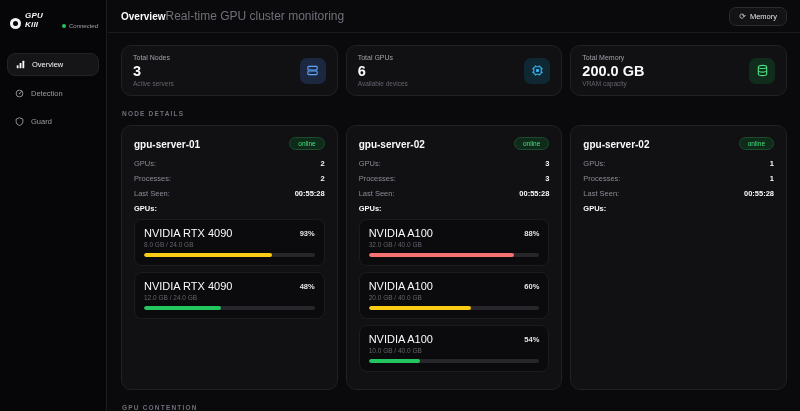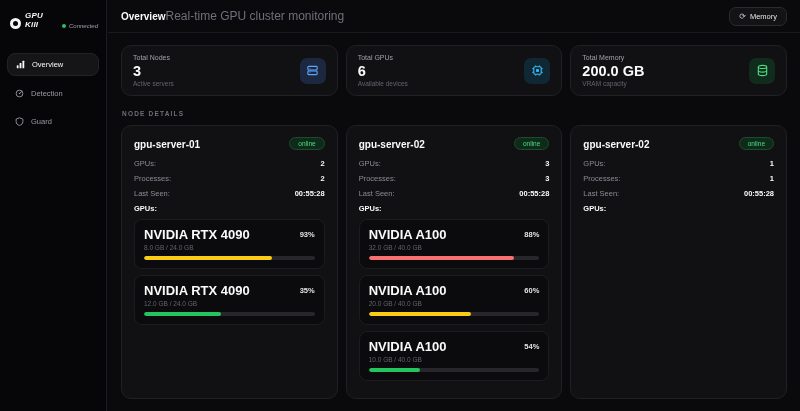--- a/index.html
+++ b/index.html
@@ -85,21 +85,21 @@
   .node-info { margin-top:9px; }
   .info-row { display:flex; justify-content:space-between; margin-bottom:6px; }
   .info-label { font-size:7.5px; color:#8b8b95; }
   .info-value { font-size:7.5px; color:#fafafa; font-weight:bold; }
   .gpu-list-label { font-size:7.5px; color:#fafafa; font-weight:bold; margin:4px 0 6px; }
   .gpu-row {
     background:#0b0b0d; border:1px solid #1c1c20; border-radius:8px;
     padding:7px 9px 8px; margin-bottom:6px;
   }
   .gpu-row-top { display:flex; justify-content:space-between; align-items:center; }
-  .gpu-model { font-size:13px; font-weight:bold; color:#fafafa; }
+  .gpu-model { font-size:11px; font-weight:normal; color:#fafafa; }
   .gpu-util { font-size:7.5px; font-weight:bold; color:#e4e4e7; }
   .gpu-mem { font-size:6.5px; color:#63636d; margin-top:2px; }
   .bar-track {
     margin-top:5px; height:4px; border-radius:999px; background:#26262b; overflow:hidden;
   }
   .bar-fill { height:100%; border-radius:999px; }
   
   .contention { display:flex; gap:8px; align-items:stretch; }
   .cont-card {
     flex:1; background:#111114; border:1px solid #202025; border-radius:10px;
@@ -235,21 +235,21 @@
               <span class="gpu-util">93%</span>
             </div>
             <div class="gpu-mem">8.0 GB / 24.0 GB</div>
             <div class="bar-track">
               <div class="bar-fill" style="width: 75%; background: rgb(250, 204, 21);"></div>
             </div>
           </div>
           <div class="gpu-row">
             <div class="gpu-row-top">
               <span class="gpu-model">NVIDIA RTX 4090</span>
-              <span class="gpu-util">35%</span>
+              <span class="gpu-util">48%</span>
             </div>
             <div class="gpu-mem">12.0 GB / 24.0 GB</div>
             <div class="bar-track">
               <div class="bar-fill" style="width: 45%; background: rgb(34, 197, 94);"></div>
             </div>
           </div>
         </div>
 
         <div class="node-card">
           <div class="node-head">

